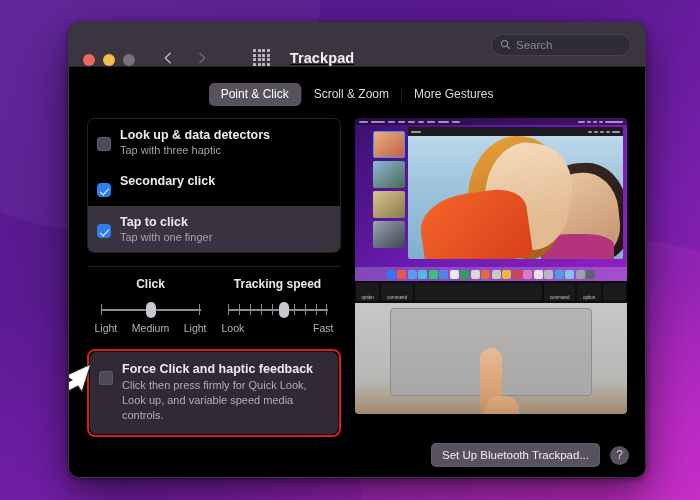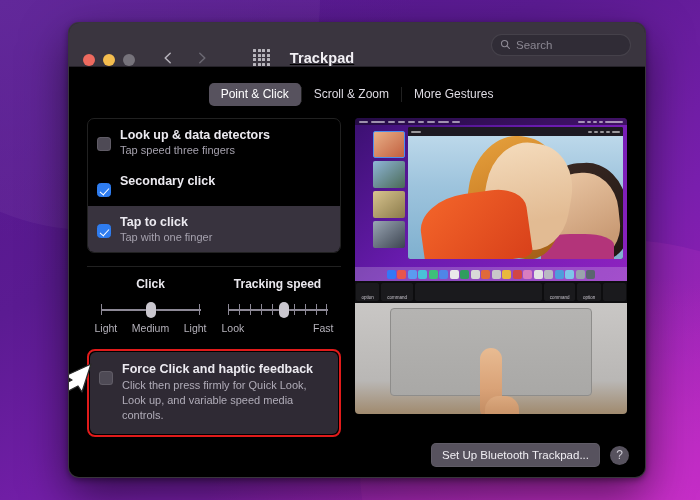--- a/index.html
+++ b/index.html
@@ -305,21 +305,21 @@
 
       <div class="left-col">
 
         <div class="panel">
 
           <div class="opt-row">
             <span class="cbox off"></span>
             <span class="opt-text">
               <span class="opt-title">Look up &amp; data detectors</span>
               <span class="opt-sub">
-                <span>Tap speed three fingers</span>
+                <span>Tap with three haptic</span>
               </span>
             </span>
           </div>
 
           <div class="opt-row">
             <span class="cbox on"></span>
             <span class="opt-text">
               <span class="opt-title">Secondary click</span>
             </span>
           </div>

